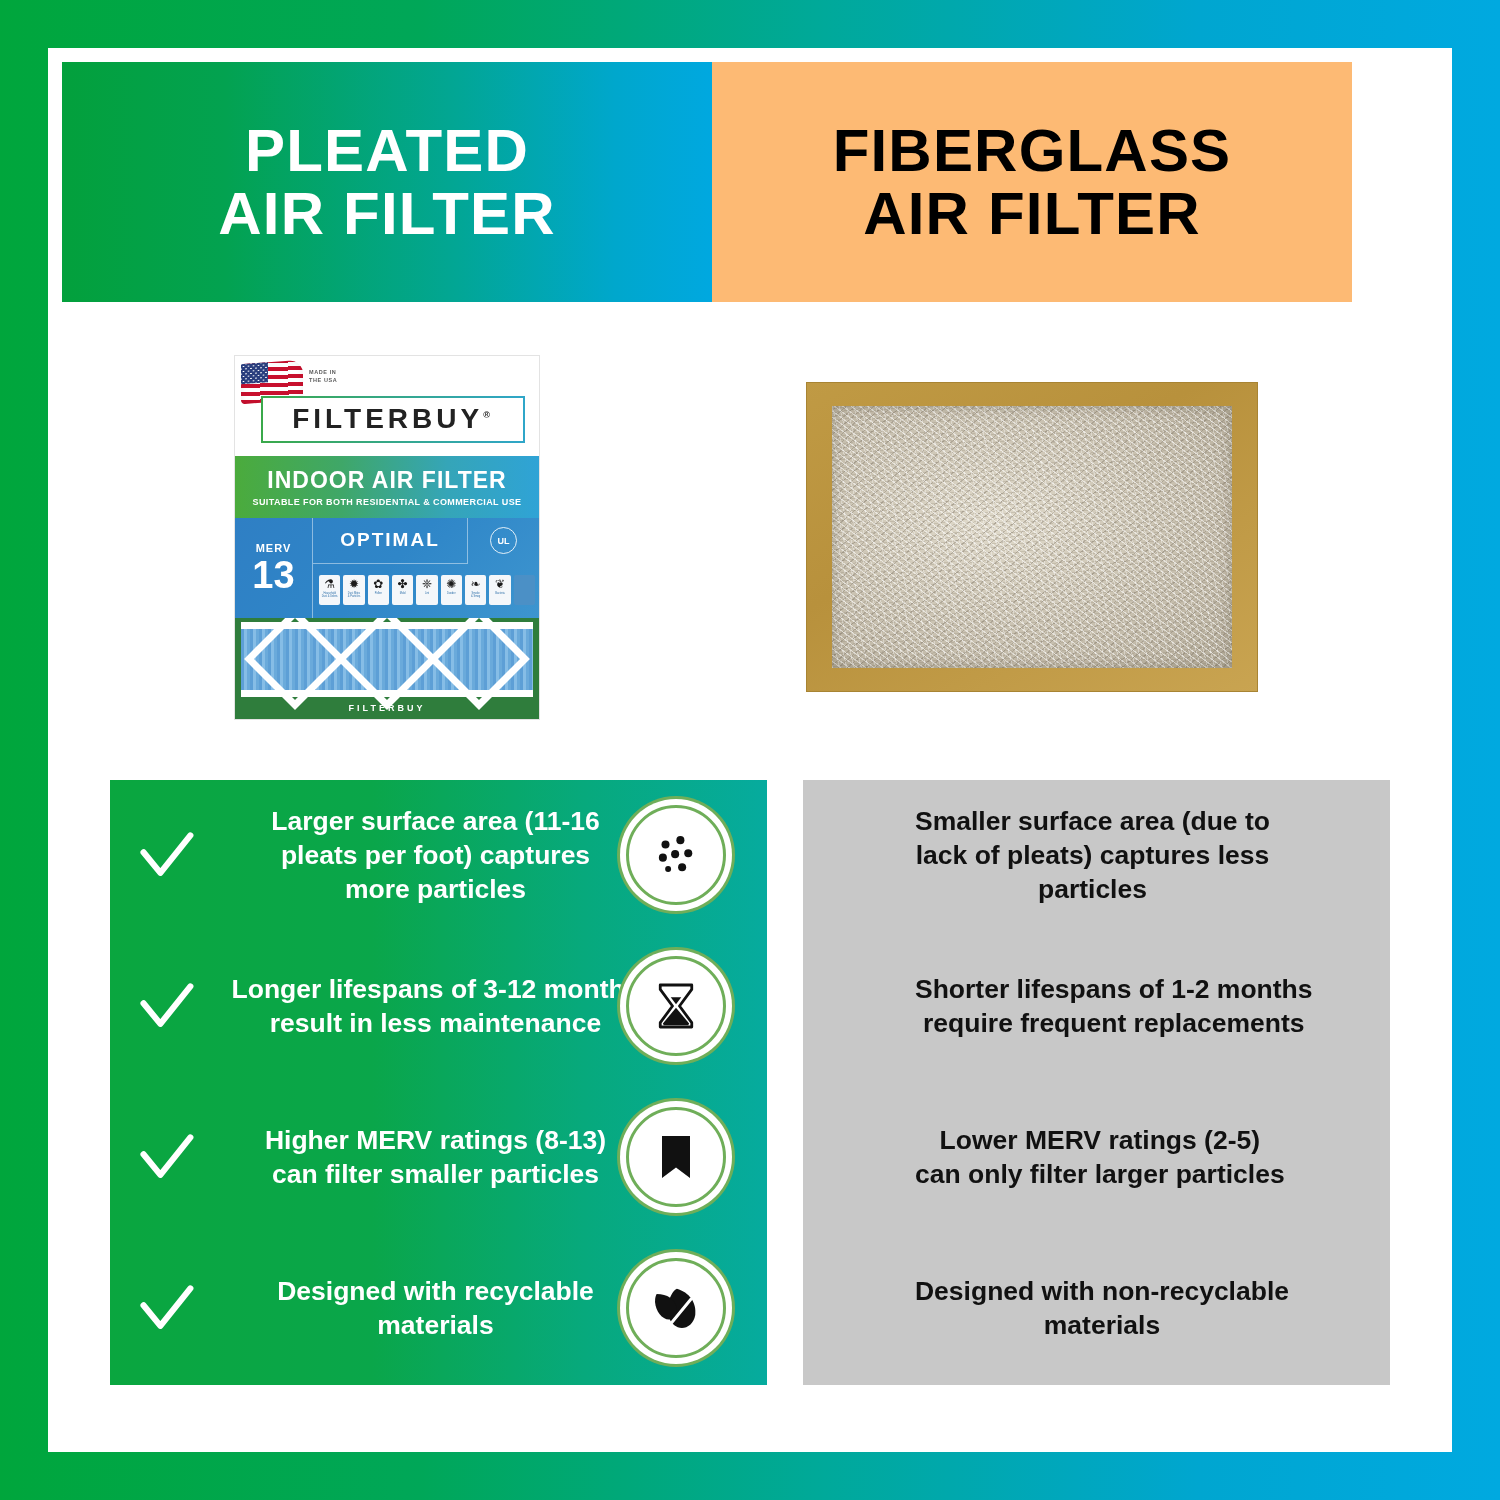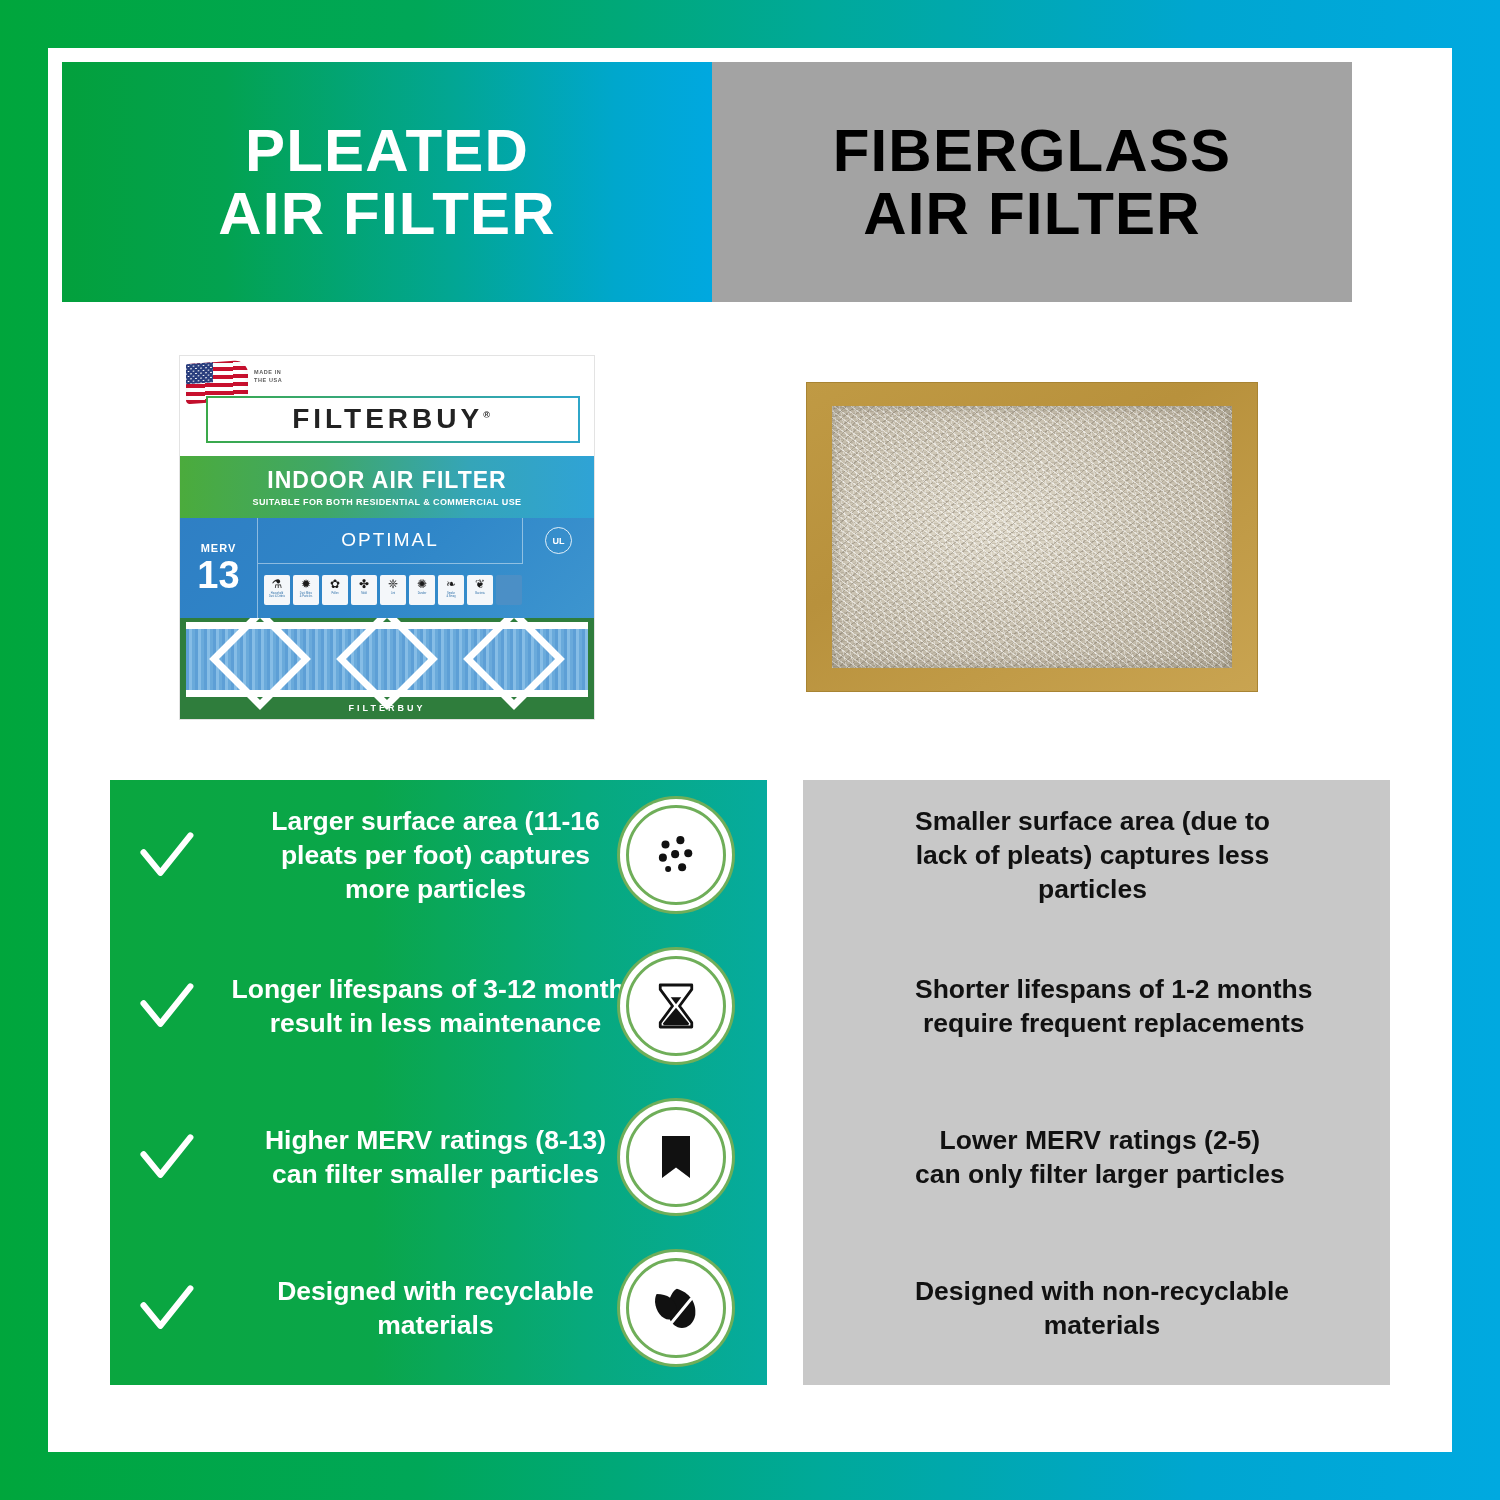--- a/index.html
+++ b/index.html
@@ -23,40 +23,40 @@
   }
   .hdr{
     display:flex; align-items:center; justify-content:center; text-align:center;
   }
   .hdr-left{
     width:650px; height:100%;
     background:linear-gradient(90deg,#03a03c 0%,#03a250 25%,#02a693 60%,#00a7cc 85%,#00a8e0 100%);
   }
   .hdr-right{
     width:640px; height:100%;
-    background:#a3a3a3;
+    background:#fdba74;
   }
   .hdr-title{
     font-weight:900; font-size:60px; line-height:1.05;
     letter-spacing:1.2px; white-space:pre-line;
   }
   .hdr-left .hdr-title{ color:#ffffff; }
   .hdr-right .hdr-title{ color:#000000; }
 
   
   .img-row{
     position:absolute; left:62px; top:302px; width:1290px; height:470px;
     background:#ffffff; display:flex;
   }
   .img-cell{ width:650px; display:flex; align-items:center; justify-content:center; }
   .img-cell.right{ width:640px; }
 
   
   .box{
-    width:416px; height:365px; background:#ffffff; position:relative;
+    width:306px; height:365px; background:#ffffff; position:relative;
     border:1px solid #e3e3e3; overflow:hidden;padding-left:8px;
   }
   .box-top{
     position:absolute; left:0; top:0; width:100%; height:100px; background:#fff;
   }
   .flag{
     position:absolute; left:6px; top:6px; width:62px; height:40px;
     background:
       repeating-linear-gradient(2deg,#c8102e 0px,#c8102e 4px,#ffffff 4px,#ffffff 8px);
     border-radius:2px 14px 6px 4px;
@@ -104,21 +104,21 @@
     display:flex; flex-direction:column; align-items:center; justify-content:center;
     border-right:1px solid rgba(255,255,255,.45);
   }
   .merv .mt{ font-size:11px; font-weight:900; color:#fff; letter-spacing:1px;}
   .merv .mv{ font-size:38px; font-weight:900; color:#fff; line-height:1; margin-top:2px;}
   .optimal{
     position:absolute; left:78px; top:0; right:72px; height:46px;
     display:flex; align-items:center; justify-content:center;
     border-bottom:1px solid rgba(255,255,255,.45);
   }
-  .optimal span{ font-size:19px; font-weight:400; color:#fff; letter-spacing:2px;}
+  .optimal span{ font-size:19px; font-weight:700; color:#fff; letter-spacing:2px;}
   .ulmark{
     position:absolute; right:0; top:0; width:72px; height:46px;
     display:flex; align-items:center; justify-content:center;
     border-left:1px solid rgba(255,255,255,.45);
   }
   .ulmark .ulc{
     width:27px;height:27px;border-radius:50%;border:1.5px solid rgba(255,255,255,.85);
     display:flex;align-items:center;justify-content:center;
     font-size:9px;font-weight:900;color:#fff;
   }

